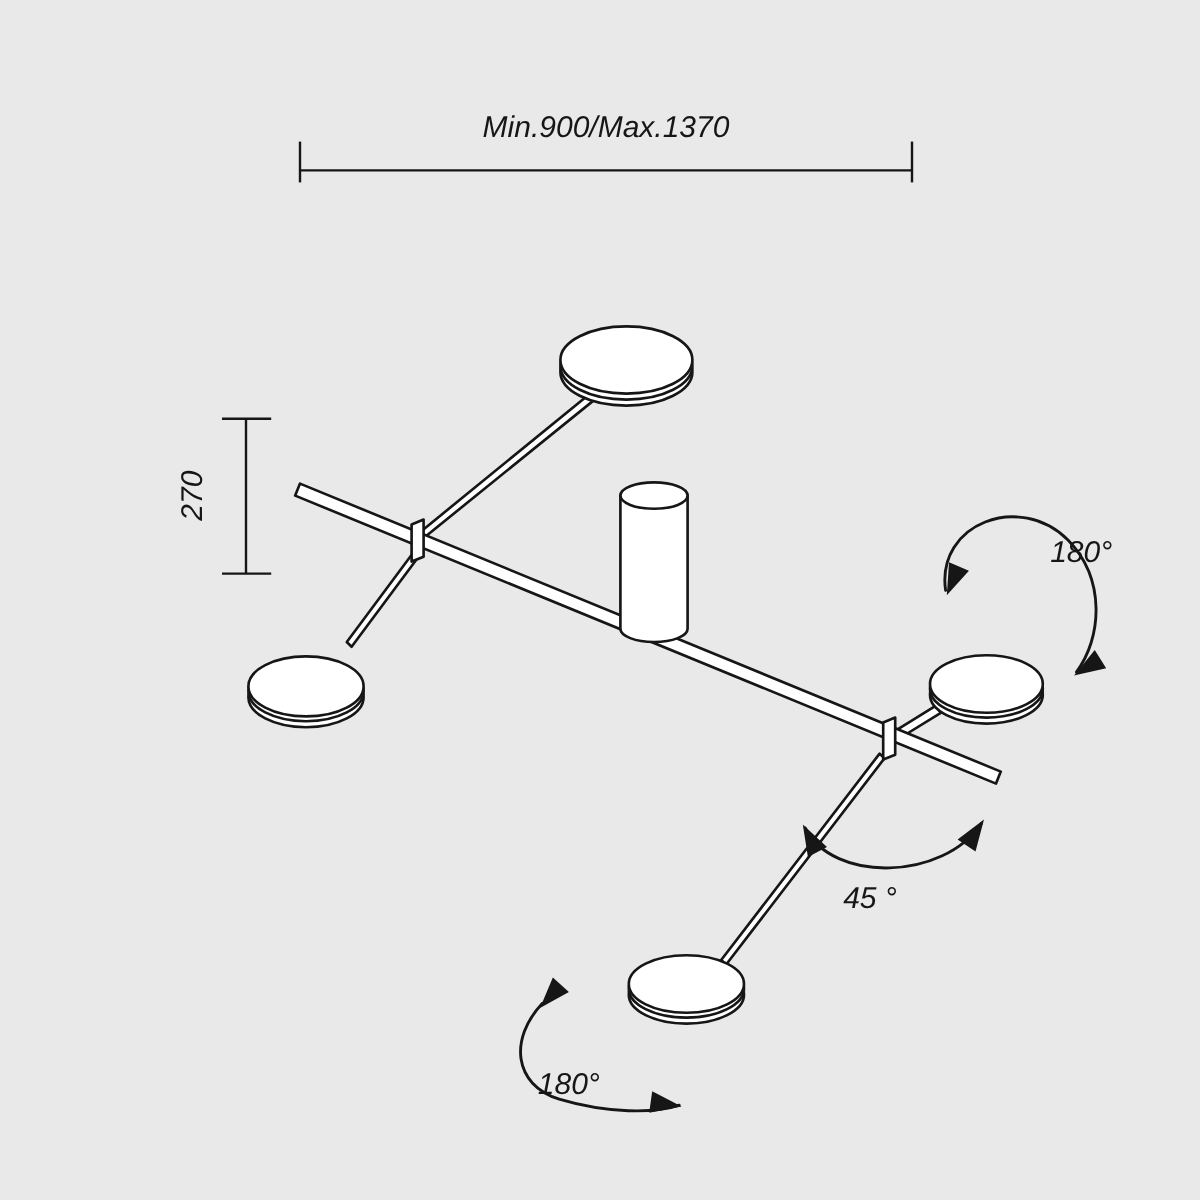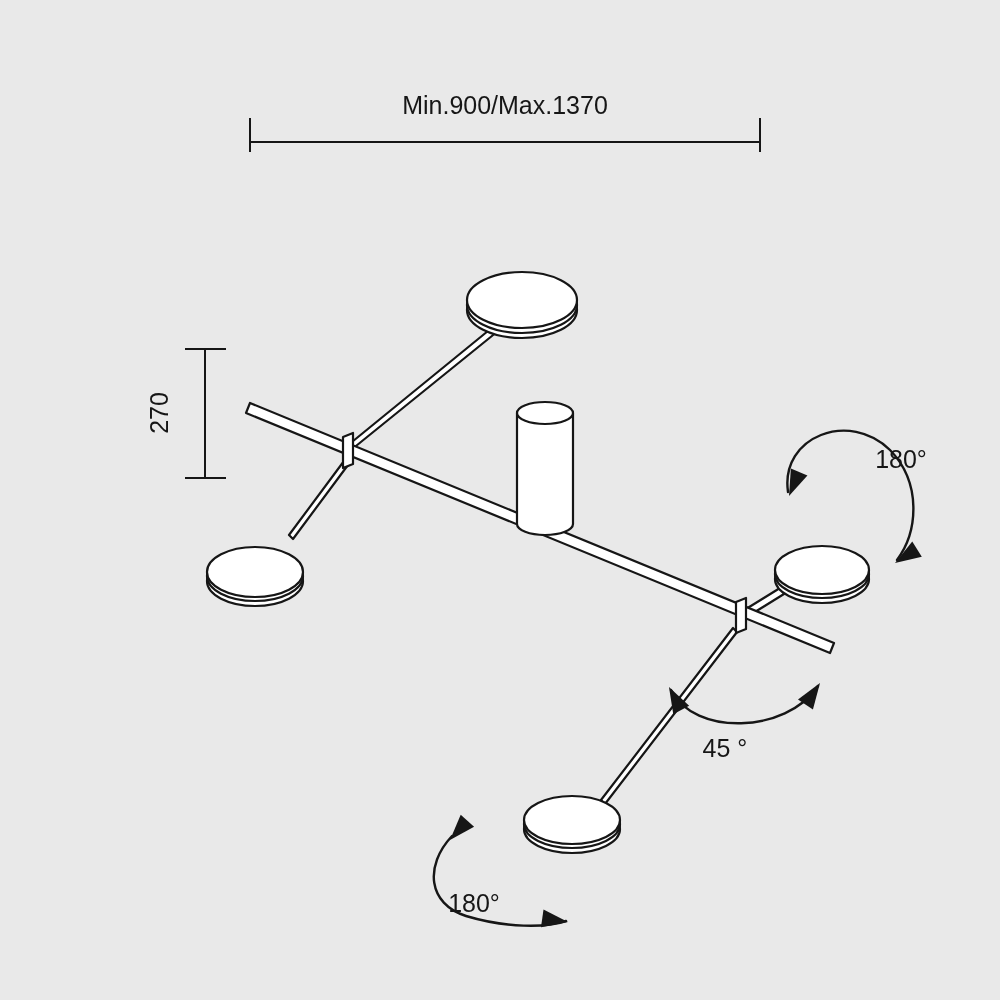--- a/index.html
+++ b/index.html
@@ -7,20 +7,21 @@
     padding: 0;
     background: #e9e9e9;
     font-family: "Liberation Sans", sans-serif;
   }
   .canvas {
     position: relative;
     width: 1000px;
     height: 1000px;
     background: #e9e9e9;
     overflow: hidden;
+    font-style: italic;
   }
   svg { display: block; }
   .dim-text {
     font-family: "Liberation Sans", sans-serif;
     font-size: 25px;
     fill: #161616;
   }
   .outline {
     fill: #ffffff;
     stroke: #161616;

